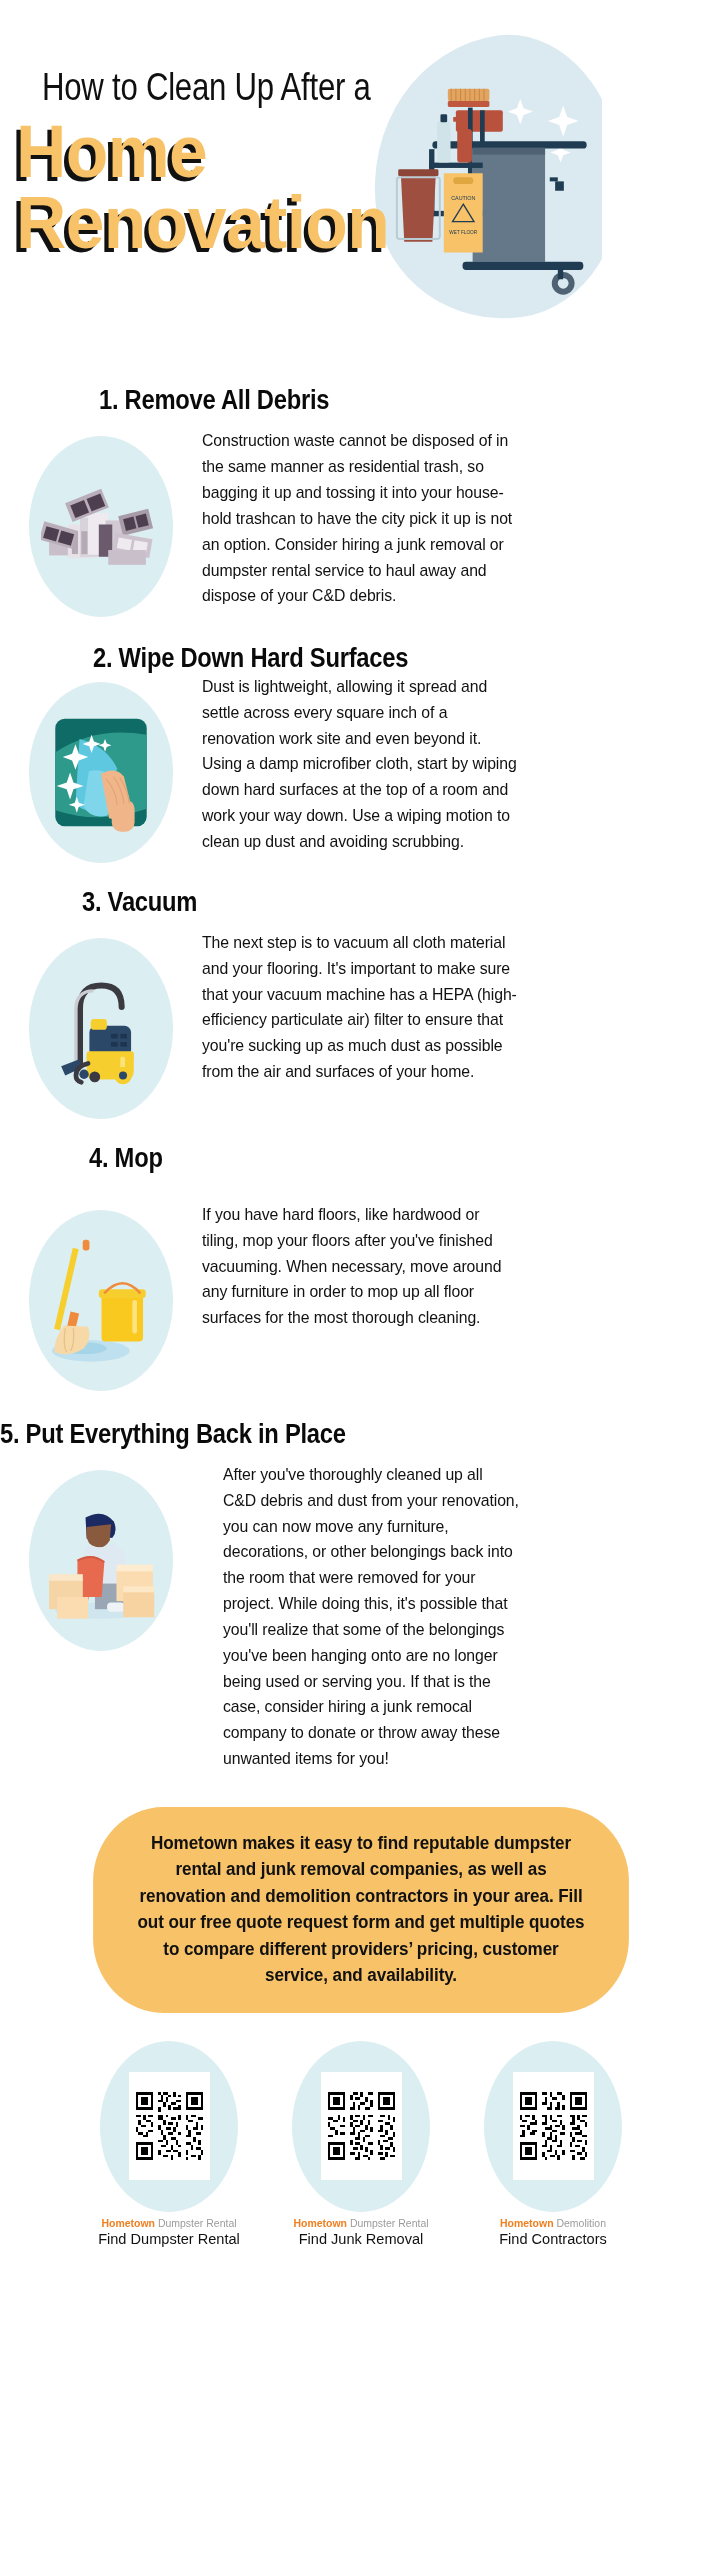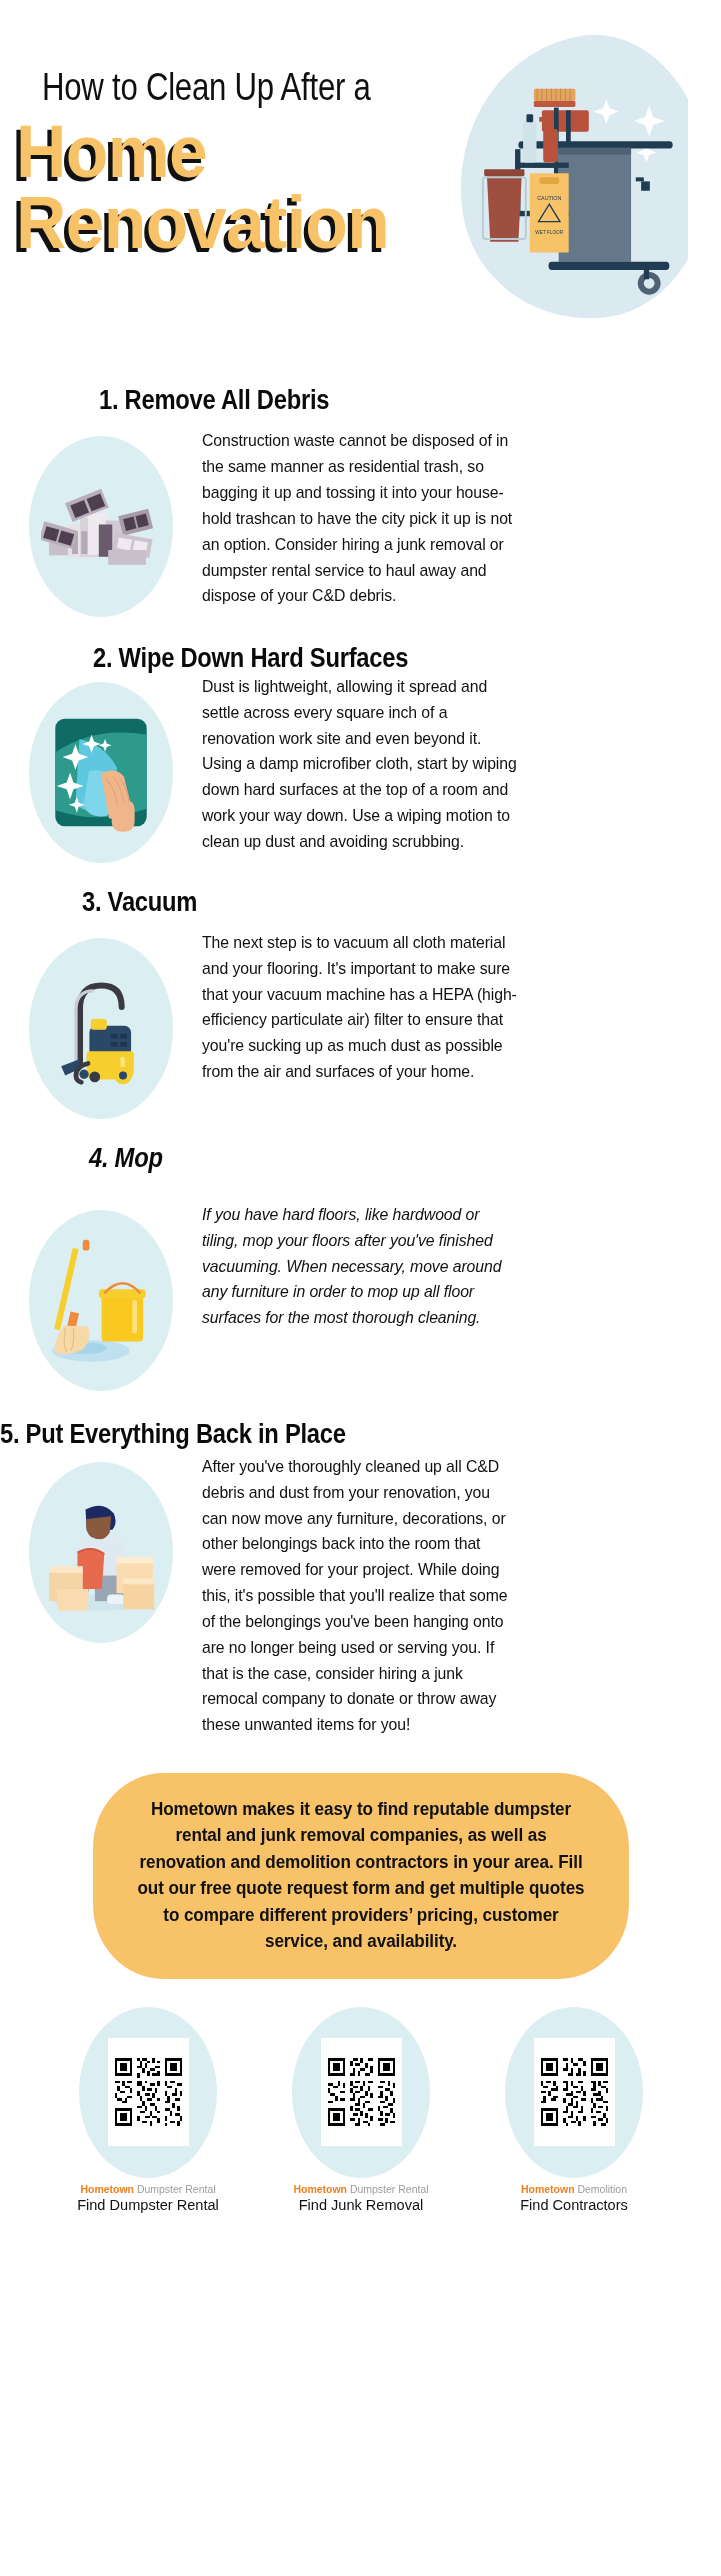--- a/index.html
+++ b/index.html
@@ -6,21 +6,21 @@
   html, body {
     width: 722px;
     background: #ffffff;
     font-family: "Liberation Sans", sans-serif;
   }
   body { width: 722px; height: 2576px; position: relative; overflow: hidden; }
 
   
   .header {
     position: relative;
-    width: 688px;
+    width: 602px;
     height: 376px;
     overflow: hidden;
   }
   .header-blob {
     position: absolute;
     right: -20px;
     top: 37px;
     width: 249px;
     height: 282px;
     background: #dbeaf0;
@@ -114,21 +114,21 @@
     font-family: "Liberation Sans", sans-serif;
     font-weight: 700;
     font-size: 18px;
     line-height: 1.47;
     color: #111111;
     transform: scaleX(0.95);
     letter-spacing: -0.1px;
   }
 
   
-  .footer { display: flex; justify-content: center; gap: 55px; padding-top: 28px; }
+  .footer { display: flex; justify-content: center; gap: 34px; padding-top: 28px; }
   .qr-item { width: 158px; text-align: center; }
   .qr-oval {
     width: 138px;
     height: 171px;
     margin: 0 auto;
     background: #dbeef1;
     border-radius: 50%;
     display: flex;
     align-items: center;
     justify-content: center;
@@ -335,21 +335,21 @@
           <circle cx="122" cy="160" r="13" fill="#f6cf2e"></circle>
           <circle cx="122" cy="160" r="6" fill="#2c4869"></circle>
           <circle cx="80" cy="162" r="8" fill="#3a3a40"></circle>
         </svg>
       </div>
     </div>
     <div class="step-text">The next step is to vacuum all cloth material and your flooring. It's important to make sure that your vacuum machine has a HEPA (high-efficiency particulate air) filter to ensure that you're sucking up as much dust as possi­ble from the air and surfaces of your home.</div>
   </div>
 </section>
 
-<section class="step" style="padding-top:24px;font-style:italic;">
+<section class="step" style="padding-top:24px;">
   <div class="step-head-row" style="padding-left:89px;">
     <div class="step-heading">4. Mop</div>
   </div>
   <div class="step-body" style="margin-top:28px;">
     <div class="step-iconwrap">
       <div class="icon-oval">
         <svg width="121" height="134" viewBox="0 0 180 200" xmlns="http://www.w3.org/2000/svg">
           <ellipse cx="74" cy="176" rx="58" ry="16" fill="#bfe0ef"></ellipse>
           <ellipse cx="64" cy="172" rx="34" ry="9" fill="#a6d4e8"></ellipse>
           <rect x="62" y="10" width="10" height="16" rx="4" fill="#f08a3c"></rect>
@@ -366,21 +366,21 @@
       </div>
     </div>
     <div class="step-text">If you have hard floors, like hardwood or tiling, mop your floors after you've finished vacuuming. When necessary, move around any furniture in order to mop up all floor surfaces for the most thorough cleaning.</div>
   </div>
 </section>
 
 <section class="step" style="padding-top:28px;">
   <div class="step-head-row" style="">
     <div class="step-heading">5. Put Everything Back in Place</div>
   </div>
-  <div class="step-body" style="margin-top:4px;">
+  <div class="step-body" style="margin-top:12px;gap:21px;">
     <div class="step-iconwrap">
       <div class="icon-oval">
         <svg width="128" height="128" viewBox="0 0 190 190" xmlns="http://www.w3.org/2000/svg">
           <ellipse cx="95" cy="170" rx="68" ry="12" fill="#cfe6ef"></ellipse>
           <path d="M72 32 q26 -14 42 6 q6 14 -2 24 l-38 2z" fill="#1b2a63"></path>
           <path d="M74 46 q-4 20 8 28 q16 8 26 -8 l2 -24z" fill="#8a5a3f"></path>
           <path d="M78 72 q20 10 36 -4 l10 10 q10 8 8 26 l-4 46 h-56 l-4 -52 q0 -18 10 -26z" fill="#dfe9f2"></path>
           <rect x="86" y="130" width="46" height="38" fill="#9aa6b4"></rect>
           <path d="M62 118 q-16 26 -12 46 q12 10 24 0 l8 -36z" fill="#c08a63"></path>
           <path d="M52 160 q-10 6 -6 14 q14 6 22 -4z" fill="#c08a63"></path>

